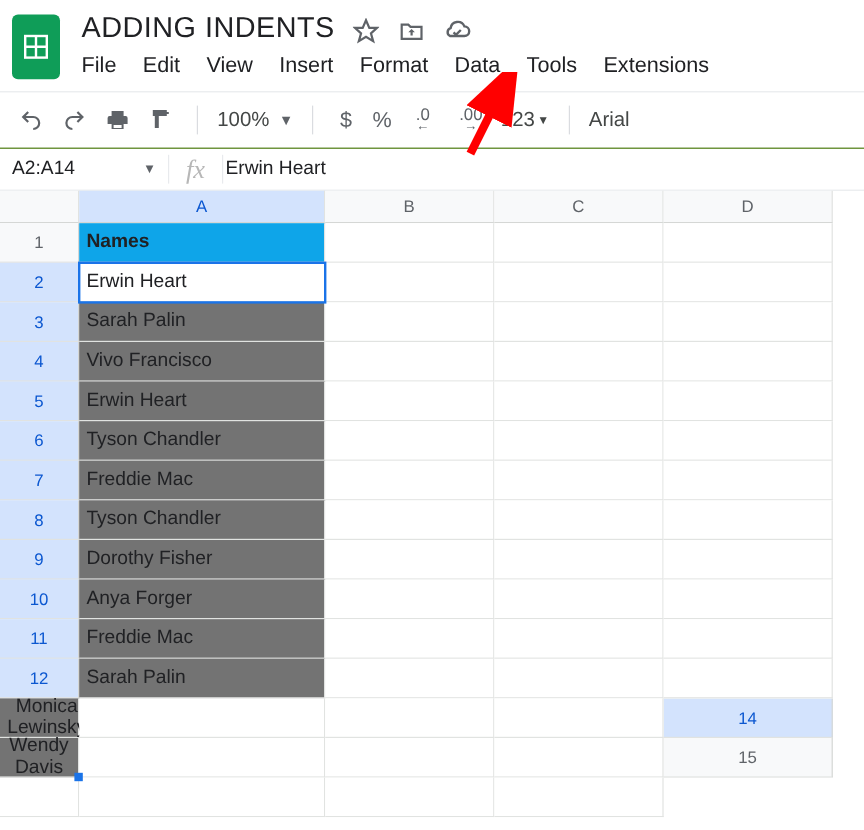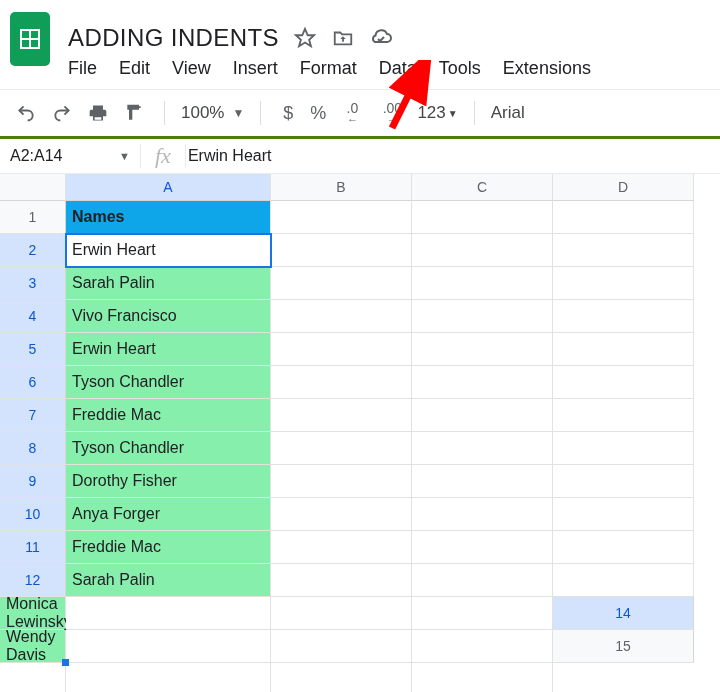--- a/index.html
+++ b/index.html
@@ -25,23 +25,23 @@
     align-items: center;
     justify-content: center;
     margin-right: 18px;
     margin-top: 4px;
     flex-shrink: 0;
   }
   .doc-icon svg { width: 24px; height: 24px; }
   .title-col { display: flex; flex-direction: column; }
   .title-row {
     display: flex;
-    align-items: center;
+    align-items: flex-end;
     gap: 14px;
-    margin-top: 16px;
+    margin-top: 2px;
   }
   .doc-title {
     font-size: 24px;
     letter-spacing: 0.4px;
     color: #202124;
   }
   .title-icon {
     color: #5f6368;
     display: inline-flex;
     align-items: center;
@@ -87,21 +87,21 @@
     display: flex;
     align-items: center;
     gap: 8px;
     cursor: pointer;
   }
   .zoom .caret { color: #5f6368; font-size: 12px; }
   .fmt123 { display: flex; align-items: center; gap: 2px; cursor: pointer; }
   .namebox-bar {
     display: flex;
     align-items: center;
-    border-top: 3px solid #4d7c0f;
+    border-top: 1px solid #4d7c0f;
     border-bottom: 1px solid #e8eaed;
     height: 34px;
     font-size: 16px;
   }
   .namebox {
     width: 130px;
     padding-left: 10px;
     display: flex;
     align-items: center;
     gap: 8px;
@@ -158,21 +158,22 @@
     display: flex;
     align-items: center;
     background: #fff;
     position: relative;
   }
   .cell.header {
     background: #0ea5e9;
     font-weight: bold;
   }
   .cell.sel {
-    background: #86efac;
+    background: #737373;
+    text-align: center;
   }
   .cell.active {
     outline: 2px solid #1a73e8;
     outline-offset: -1px;
     z-index: 2;
   }
   .sel-handle {
     position: absolute;
     right: -4px;
     bottom: -4px;

